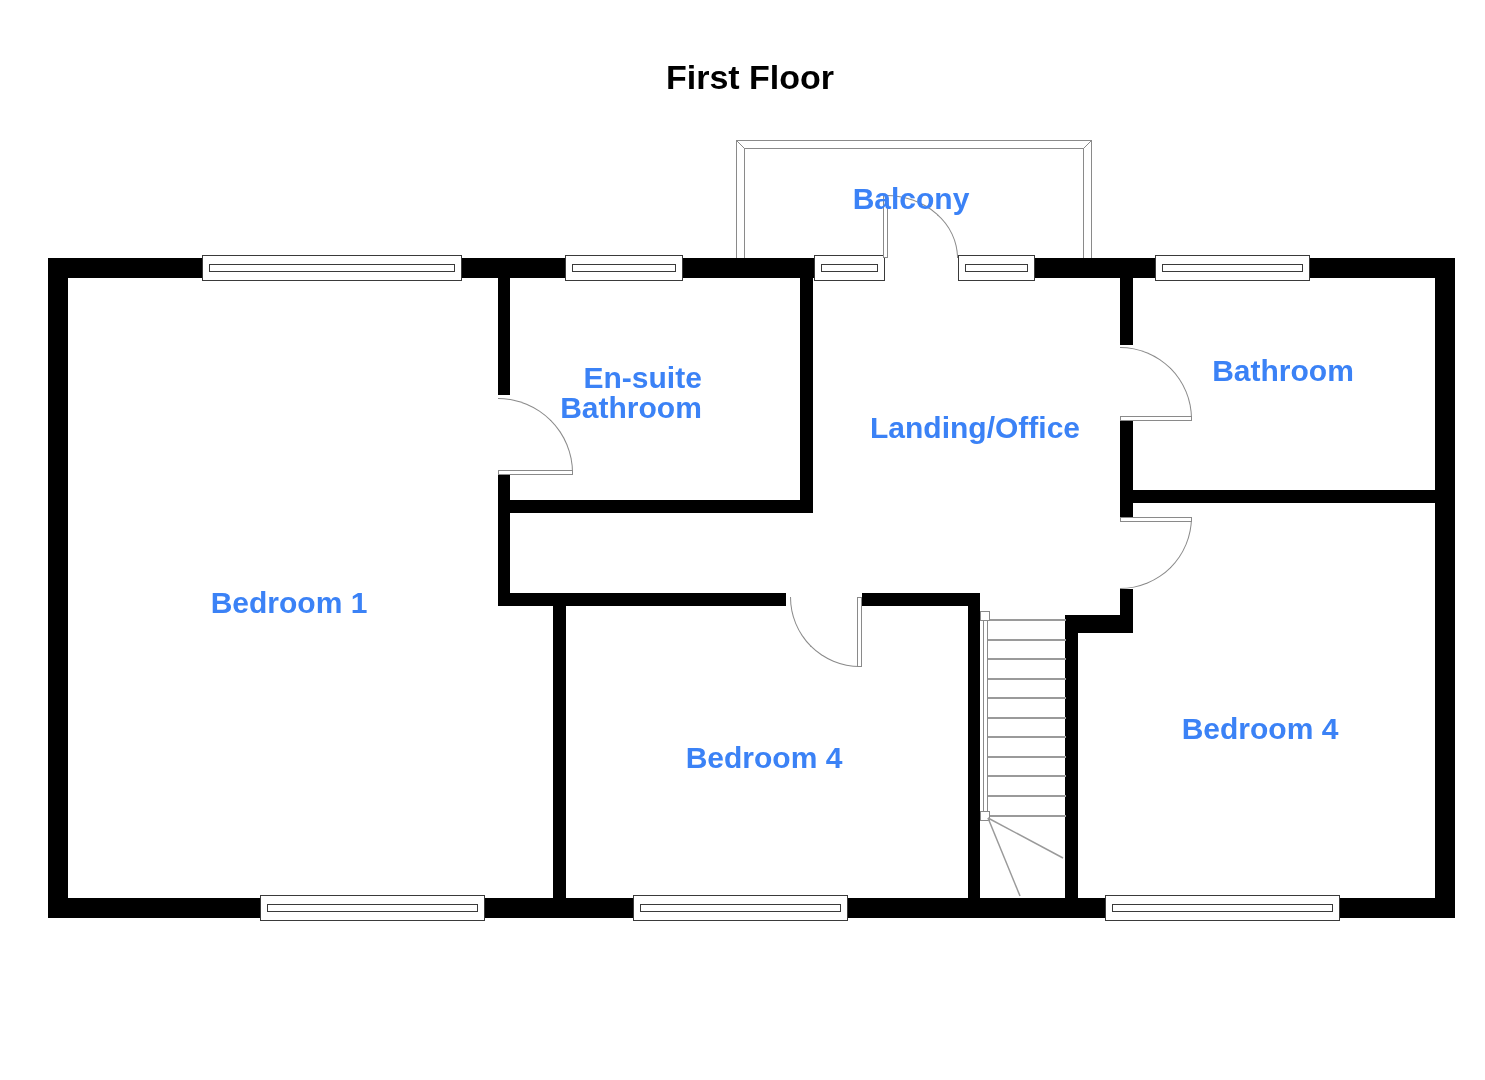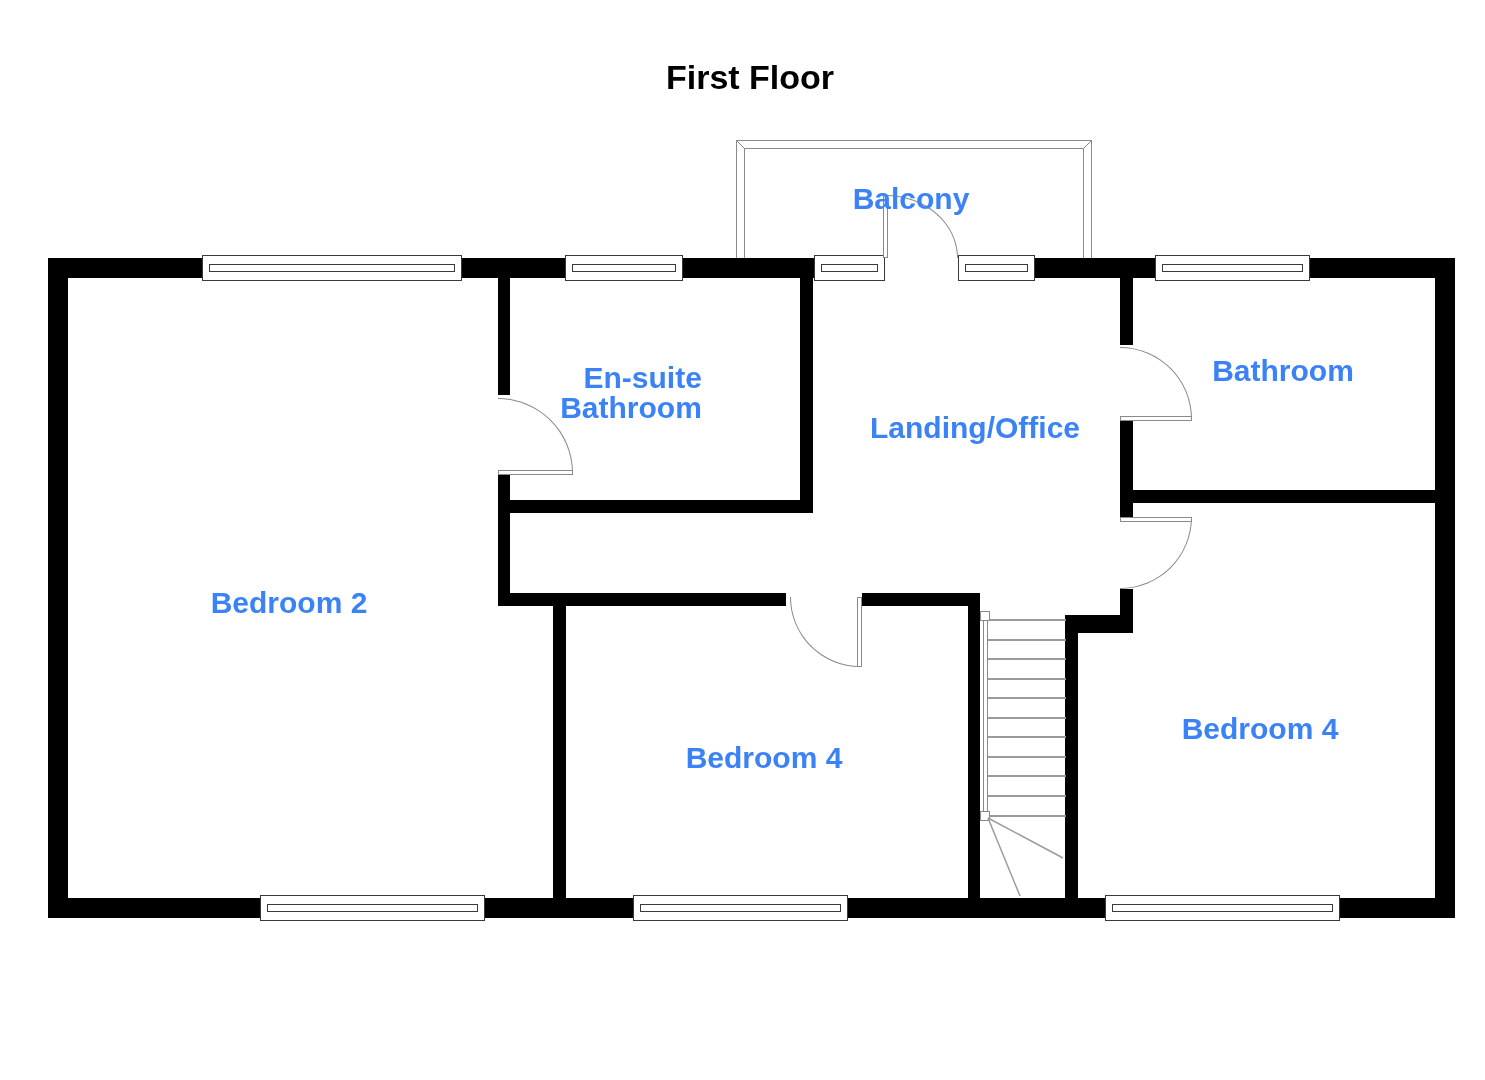--- a/index.html
+++ b/index.html
@@ -140,17 +140,17 @@
     <line x1="1091" y1="141" x2="1084" y2="148" stroke="#8a8a8a" stroke-width="1"></line>
   </svg>
 
   <div class="room-label" style="left:911px; top:199px;">Balcony</div>
   <div class="room-label" style="left:631px; top:393px;">
     <div>En-suite</div>
     <div>Bathroom</div>
   </div>
   <div class="room-label" style="left:928px; top:428px;margin-left:47px;">Landing/Office</div>
   <div class="room-label" style="left:1283px; top:371px;">Bathroom</div>
-  <div class="room-label" style="left:289px; top:603px;">Bedroom 2</div>
+  <div class="room-label" style="left:289px; top:603px;">Bedroom 1</div>
   <div class="room-label" style="left:764px; top:758px;">Bedroom 4</div>
   <div class="room-label" style="left:1260px; top:729px;">Bedroom 4</div>
 
 </div>
 
 </body></html>

